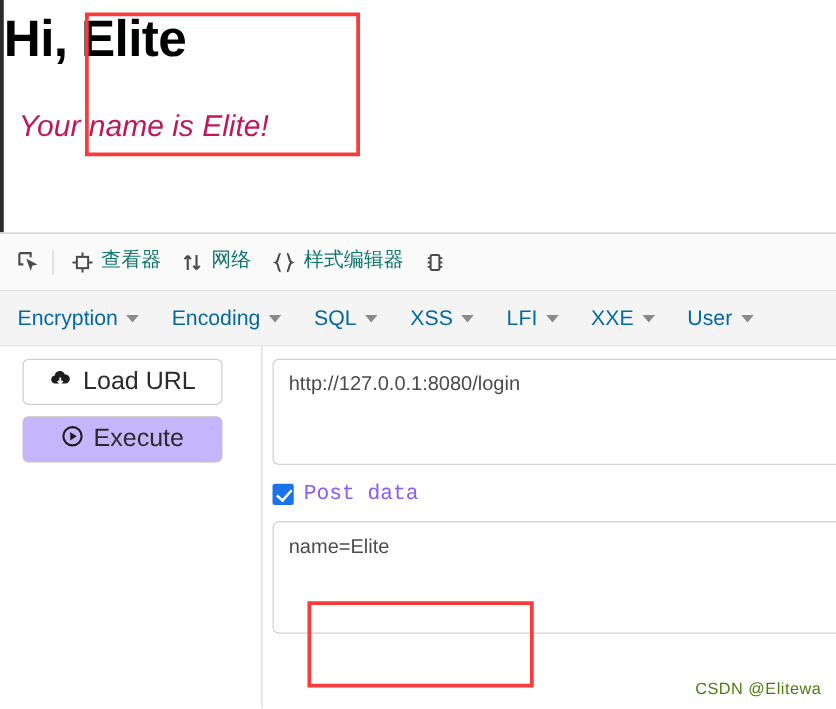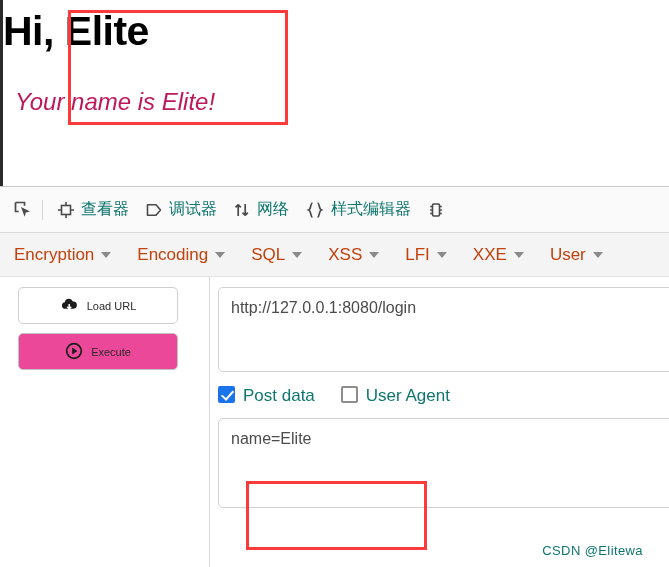--- a/index.html
+++ b/index.html
@@ -109,21 +109,21 @@
     border-bottom: 1px solid #e4e4e4;
     display: flex;
     align-items: center;
     padding-left: 14px;
     white-space: nowrap;
     overflow: hidden;
   }
   .hb-menu {
     display: flex; align-items: center; gap: 7px;
     font-size: 17px;
-    color: #c2410c;
+    color: #0369a1;
     margin-right: 26px;
     flex: 0 0 auto;
   }
   .caret {
     width: 0; height: 0;
     border-left: 5px solid transparent;
     border-right: 5px solid transparent;
     border-top: 6px solid #8a8a8a;
   }
 
@@ -142,25 +142,25 @@
     display: flex;
     align-items: center;
     justify-content: center;
     gap: 8px;
     width: 160px;
     height: 37px;
     margin-bottom: 9px;
     border: 1px solid #cfcfcf;
     border-radius: 5px;
     background: #ffffff;
-    font-size: 11px;
+    font-size: 20px;
     color: #2b2b2b;
   }
   .hb-btn.active {
-    background: #ec4899;
+    background: #c4b5fd;
     border-color: #c2c2c2;
   }
 
   .hb-right {
     position: absolute;
     left: 210px; top: 0;
     width: 459px; height: 290px;
     padding: 10px 0 0 0;
   }
   .hb-textarea {
@@ -179,26 +179,27 @@
   #url-textarea { height: 85px; }
   #postdata-textarea { height: 90px; }
 
   .hb-checks {
     display: flex;
     align-items: center;
     margin: 14px 0 12px 8px;
     white-space: nowrap;
   }
   .hb-check {
-    display: flex; align-items: flex-start;
+    display: flex; align-items: center;
     gap: 8px;
     margin-right: 26px;
     font-size: 17px;
-    color: #0f766e;
-    flex: 0 0 auto;
+    color: #8b5cf6;
+    flex: 0 0 auto;
+    font-family: Liberation Mono, monospace;
   }
   .box {
     width: 17px; height: 17px;
     border: 2px solid #8d8d8d;
     border-radius: 2px;
     background: #fff;
     flex: 0 0 auto;
   }
   .box.checked {
     background: #1a73e8;
@@ -215,23 +216,23 @@
     transform: rotate(42deg);
   }
 
   #annot-postdata {
     left: 246px; top: 481px;
     width: 181px; height: 69px;
   }
 
   .watermark {
     position: absolute;
-    right: 26px; bottom: 9px;
+    right: 12px; bottom: 9px;
     font-size: 13px;
-    color: #0f766e;
+    color: #4d7c0f;
     letter-spacing: 0.4px;
   }
 </style>
 </head>
 <body>
 
 <div id="screen">
 
   <div class="page-area">
     <div class="page-heading">Hi, Elite</div>
@@ -256,28 +257,20 @@
         <span class="ic">
           <svg width="18" height="18" viewBox="0 0 18 18">
             <rect x="4.5" y="4.5" width="9" height="9" fill="none" stroke="#4a4a4a" stroke-width="1.6"></rect>
             <path d="M9 1 v3.5 M9 13.5 v3.5 M1 9 h3.5 M13.5 9 h3.5" stroke="#4a4a4a" stroke-width="1.6"></path>
           </svg>
         </span>
         <span class="lbl">查看器</span>
       </div>
 
 
-      <div class="dt-tab">
-        <span class="ic">
-          <svg width="18" height="18" viewBox="0 0 18 18">
-            <path d="M2.5 3.8 h8.5 l4.5 5.2 l-4.5 5.2 h-8.5 z" fill="none" stroke="#4a4a4a" stroke-width="1.6" stroke-linejoin="round"></path>
-          </svg>
-        </span>
-        <span class="lbl">调试器</span>
-      </div>
 
       <div class="dt-tab">
         <span class="ic">
           <svg width="18" height="18" viewBox="0 0 18 18">
             <path d="M5.2 15 V3.5 M5.2 3.5 L2.6 6.3 M5.2 3.5 L7.8 6.3" fill="none" stroke="#4a4a4a" stroke-width="1.7"></path>
             <path d="M12.2 3 V14.5 M12.2 14.5 L9.6 11.7 M12.2 14.5 L14.8 11.7" fill="none" stroke="#4a4a4a" stroke-width="1.7"></path>
           </svg>
         </span>
         <span class="lbl">网络</span>
       </div>
@@ -367,24 +360,20 @@
 
         <div class="hb-right">
 
           <div class="hb-textarea" id="url-textarea" placeholder="URL">http://127.0.0.1:8080/login</div>
 
           <div class="hb-checks">
             <div class="hb-check">
               <span class="box checked"></span>
               <span>Post data</span>
             </div>
-            <div class="hb-check">
-              <span class="box"></span>
-              <span>User Agent</span>
-            </div>
           </div>
 
           <div class="hb-textarea" id="postdata-textarea" placeholder="Post data">name=Elite</div>
 
         </div>
 
       </div>
     </div>
   </div>
 

